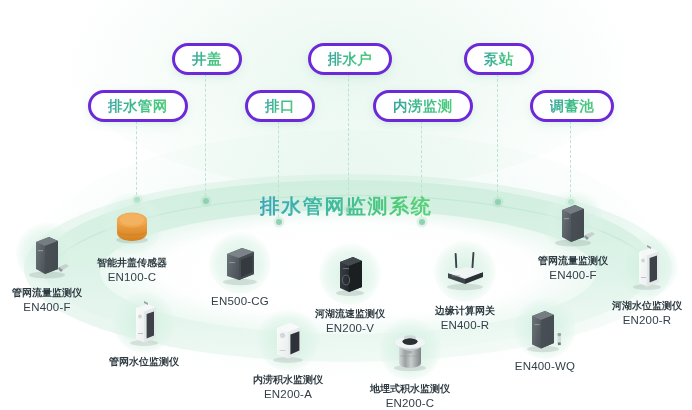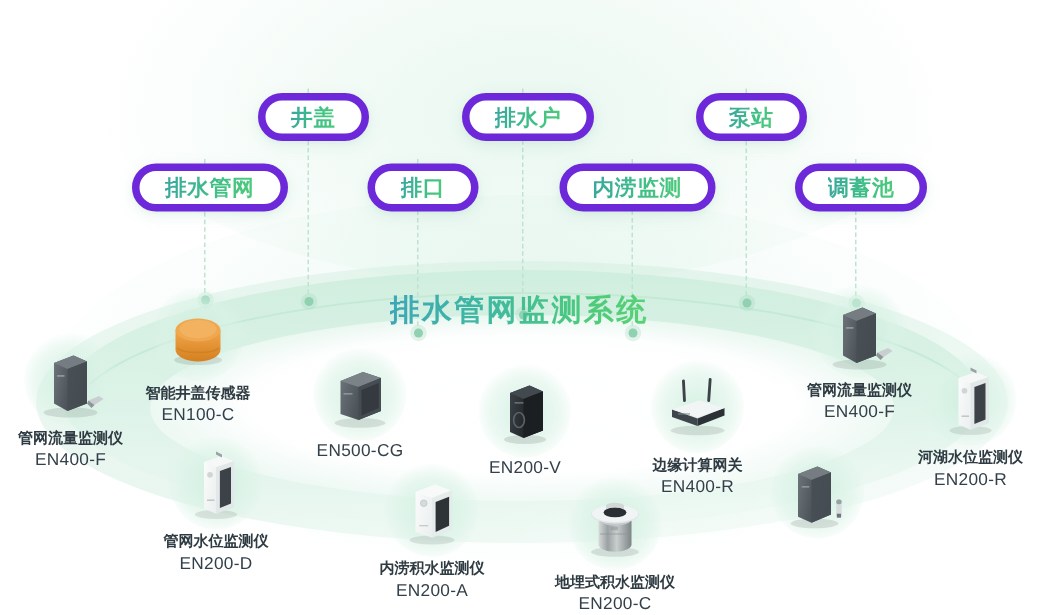--- a/index.html
+++ b/index.html
@@ -63,29 +63,28 @@
   
   .pill {
     position: absolute;
     display: flex;
     align-items: center;
     justify-content: center;
     height: 32px;
     padding: 0 17px;
     border-radius: 16px;
     background: #ffffff;
-    border: 5px solid #6d28d9;
+    border: 3px solid #6d28d9;
     box-shadow: 0 3px 10px rgba(126,196,162,0.17),
                 0 1px 3px rgba(126,196,162,0.10);
     font-size: 14.5px;
     font-weight: 700;
     letter-spacing: 0.4px;
     white-space: nowrap;
     background-clip: padding-box;
-    margin-top: 19px;
   }
   .pill span {
     background: linear-gradient(100deg, #3aa6a0 0%, #3fbf86 55%, #4ecb7a 100%);
     -webkit-background-clip: text;
     background-clip: text;
     -webkit-text-fill-color: transparent;
     color: #3fbf86;
   }
 
   
@@ -353,21 +352,20 @@
             <path d="M23 17 L35 13 L43 16.5 L43 47 L31 51.5 L23 48 Z" fill="url(#gLwhite-slim)"></path>
             <path d="M23 17 L35 13 L43 16.5 L31 20.5 Z" fill="#f6f8f8"></path>
             <path d="M31 20.5 L43 16.5 L43 47 L31 51.5 Z" fill="#e2e7e7"></path>
             <path d="M33.6 23 L41 20.4 L41 44.6 L33.6 47.6 Z" fill="#3c4247"></path>
             <circle cx="27" cy="25.5" r="1.9" fill="#cfd6d6"></circle>
             <rect x="25" y="42" width="5" height="0.9" fill="#b9c0c0"></rect>
             <path d="M31 10 L35 12 L35 14 L31 12 Z" fill="#9aa2a7"></path>
           </svg>
         </div>
         <div class="name">管网水位监测仪</div>
-        <div class="model">EN200-D</div>
       </div>
       <div class="device" style="left: 240px; top: 232px;">
         <div class="halo">
           <svg class="art" viewBox="0 0 62 62" xmlns="http://www.w3.org/2000/svg">
             <defs>
               <linearGradient id="gDdark-flat" x1="0" y1="0" x2="1" y2="0.3">
                 <stop offset="0%" stop-color="#6e767c"></stop>
                 <stop offset="55%" stop-color="#4f575d"></stop>
                 <stop offset="100%" stop-color="#3a4146"></stop>
               </linearGradient>
@@ -433,20 +431,21 @@
               </linearGradient>
             </defs>
             <ellipse cx="31" cy="50" rx="14" ry="3" fill="#000" opacity="0.11"></ellipse>
             <path d="M21 19 L34 14 L43 18 L43 44 L30 49 L21 45 Z" fill="url(#gKblack-oval)"></path>
             <path d="M21 19 L34 14 L43 18 L30 23 Z" fill="#434a4f"></path>
             <path d="M30 23 L43 18 L43 44 L30 49 Z" fill="#1b1f22"></path>
             <ellipse cx="27" cy="37" rx="3.6" ry="5" fill="none" stroke="#5b6268" stroke-width="1.1"></ellipse>
             <rect x="24" y="25" width="6" height="1.1" fill="#7e868c" opacity="0.7"></rect>
           </svg>
         </div>
+        <div class="name">河湖流速监测仪</div>
         <div class="model">EN200-V</div>
       </div>
       <div class="device" style="left: 288px; top: 309px;">
         <div class="halo">
           <svg class="art" viewBox="0 0 62 62" xmlns="http://www.w3.org/2000/svg">
             <defs>
               <linearGradient id="gDwhite-panel" x1="0" y1="0" x2="1" y2="0.3">
                 <stop offset="0%" stop-color="#6e767c"></stop>
                 <stop offset="55%" stop-color="#4f575d"></stop>
                 <stop offset="100%" stop-color="#3a4146"></stop>
@@ -646,20 +645,21 @@
             <ellipse cx="29" cy="52" rx="16" ry="3.2" fill="#000" opacity="0.10"></ellipse>
             <path d="M18 19 L31 14 L40 18 L40 46 L27 51.5 L18 47.5 Z" fill="url(#gDbox-sensor)"></path>
             <path d="M18 19 L31 14 L40 18 L27 23 Z" fill="#757d83"></path>
             <path d="M27 23 L40 18 L40 46 L27 51.5 Z" fill="#474e54" opacity="0.9"></path>
             <rect x="20.5" y="27" width="5" height="1.1" fill="#9aa2a7" opacity="0.8"></rect>
             <rect x="43.5" y="36" width="3.6" height="12" rx="1.6" fill="#d6dbdb"></rect>
             <rect x="43.5" y="36" width="3.6" height="3.2" rx="1.4" fill="#9aa1a4"></rect>
             <rect x="43.9" y="45.5" width="2.8" height="2.6" fill="#6f7679"></rect>
           </svg>
         </div>
+        <div class="model">EN400-WQ</div>
       </div>
       <div class="device" style="left: 647px; top: 235px;">
         <div class="halo">
           <svg class="art" viewBox="0 0 62 62" xmlns="http://www.w3.org/2000/svg">
             <defs>
               <linearGradient id="gDwhite-slim" x1="0" y1="0" x2="1" y2="0.3">
                 <stop offset="0%" stop-color="#6e767c"></stop>
                 <stop offset="55%" stop-color="#4f575d"></stop>
                 <stop offset="100%" stop-color="#3a4146"></stop>
               </linearGradient>

